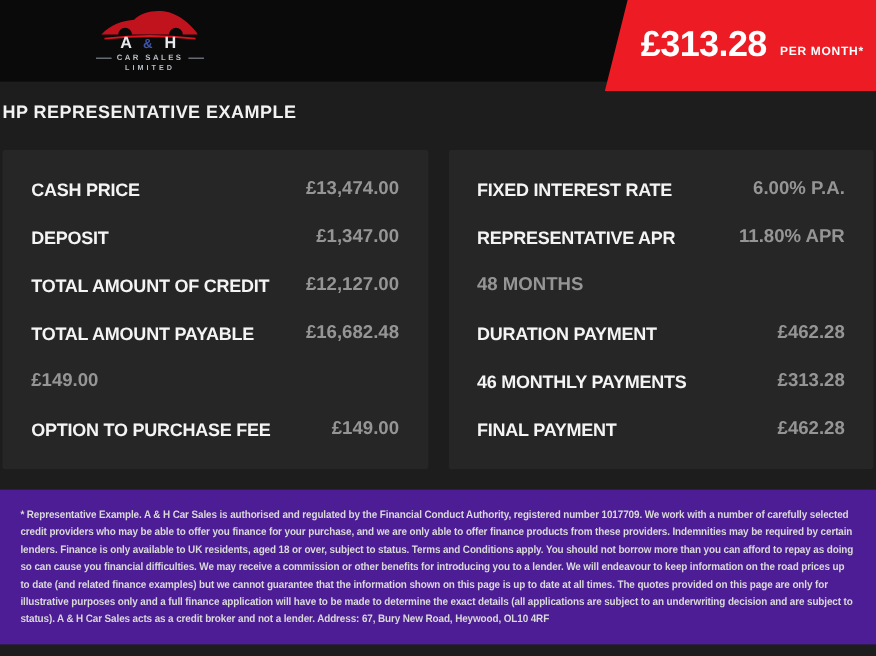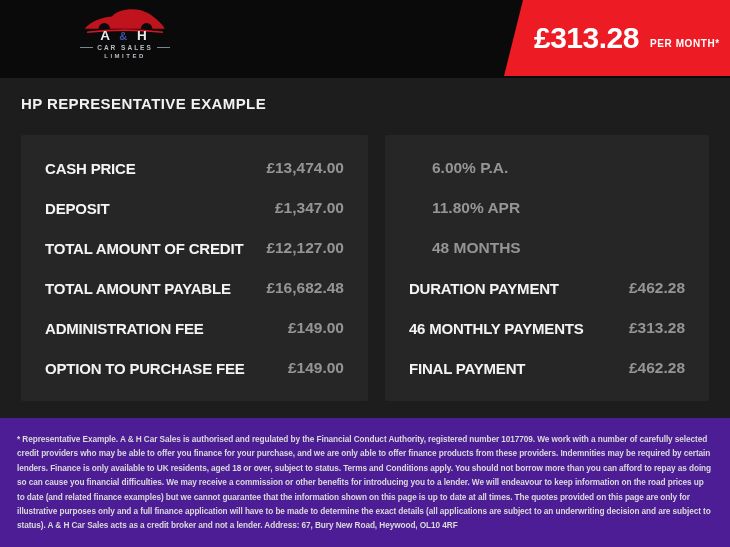--- a/index.html
+++ b/index.html
@@ -2,48 +2,48 @@
 <html><head>
 <meta charset="utf-8">
 <style>
   html,body{margin:0;padding:0;background:#000;}
   .page{
     position:relative;width:730px;height:547px;overflow:hidden;
     font-family:"Liberation Sans",sans-serif;
     background:#1d1d1d;
   }
   
-  .header{position:relative;height:78px;background:#0a0a0a;}
+  .header{position:relative;height:68px;background:#0a0a0a;}
   .logo{position:absolute;left:79px;top:5px;width:92px;text-align:center;cursor:pointer;}
   .logo svg{display:block;width:92px;height:30px;margin:0 auto;}
   .logo-name{line-height:13px;font-weight:700;font-size:13.5px;letter-spacing:3px;color:#e8eaee;margin-top:-6px;}
   .logo-name .amp{color:#4054a8;font-size:11px;}
   .logo-carsales{display:flex;align-items:center;justify-content:center;gap:4px;margin-top:1px;}
   .logo-carsales span{font-size:6.5px;font-weight:700;letter-spacing:2px;color:#b9bdc5;white-space:nowrap;}
   .logo-carsales .dash{display:block;width:13px;height:1px;background:#7e838c;}
   .logo-limited{font-size:6px;font-weight:700;letter-spacing:2.5px;color:#b9bdc5;margin-top:2px;}
   .price-banner{
     position:absolute;top:0;right:0;height:76px;width:226px;
     background:#ed1c24;
     clip-path:polygon(19px 0,100% 0,100% 100%,0 100%);
     display:flex;align-items:center;padding-left:30px;box-sizing:border-box;
   }
   .price-amount{color:#fff;font-weight:700;font-size:30px;letter-spacing:-0.5px;}
   .price-per{color:#fff;font-weight:700;font-size:10px;letter-spacing:.6px;margin-left:11px;margin-top:10px;white-space:nowrap;}
   
-  .main{height:340px;box-sizing:border-box;background:#1d1d1d;padding:15px 21px 0;}
+  .main{height:340px;box-sizing:border-box;background:#1d1d1d;padding:15px 2px 0;}
   .page-title{margin:0 0 20px;font-size:15px;line-height:22px;font-weight:700;letter-spacing:.4px;color:#f2f2f2;}
   .cols{display:flex;gap:17px;}
   .box{
     flex:1;height:266px;box-sizing:border-box;background:#262626;border-radius:2px;
     padding:13px 24px;display:flex;flex-direction:column;justify-content:center;
   }
   .row{height:40px;display:flex;align-items:center;justify-content:space-between;}
   .lbl{font-size:15px;font-weight:700;letter-spacing:-0.2px;color:#f4f4f4;white-space:nowrap;}
-  .val{font-size:15.5px;font-weight:700;color:#959595;white-space:nowrap;margin-left:23px;}
+  .val{font-size:15.5px;font-weight:700;color:#959595;white-space:nowrap;}
   
   .footer{height:129px;box-sizing:border-box;background:#4c1d95;padding:14px 17px 0;}
   .footer p{
     margin:0;width:756px;transform:scaleX(0.918);transform-origin:0 0;
     font-size:9px;font-weight:600;line-height:14.4px;letter-spacing:-0.1px;color:#d9d9d9;
   }
 </style>
 </head>
 <body>
 
@@ -86,34 +86,35 @@
         </div>
         <div class="row">
           <span class="lbl">TOTAL AMOUNT OF CREDIT</span>
           <span class="val">£12,127.00</span>
         </div>
         <div class="row">
           <span class="lbl">TOTAL AMOUNT PAYABLE</span>
           <span class="val">£16,682.48</span>
         </div>
         <div class="row">
-          <span class="lbl">ADMINISTRATION FEE</span>
           <span class="val">£149.00</span>
         </div>
         <div class="row">
           <span class="lbl">OPTION TO PURCHASE FEE</span>
           <span class="val">£149.00</span>
         </div>
       </section>
 
       <section class="box">
         <div class="row">
+          <span class="lbl">FIXED INTEREST RATE</span>
           <span class="val">6.00% P.A.</span>
         </div>
         <div class="row">
+          <span class="lbl">REPRESENTATIVE APR</span>
           <span class="val">11.80% APR</span>
         </div>
         <div class="row">
           <span class="val">48 MONTHS</span>
         </div>
         <div class="row">
           <span class="lbl">DURATION PAYMENT</span>
           <span class="val">£462.28</span>
         </div>
         <div class="row">

